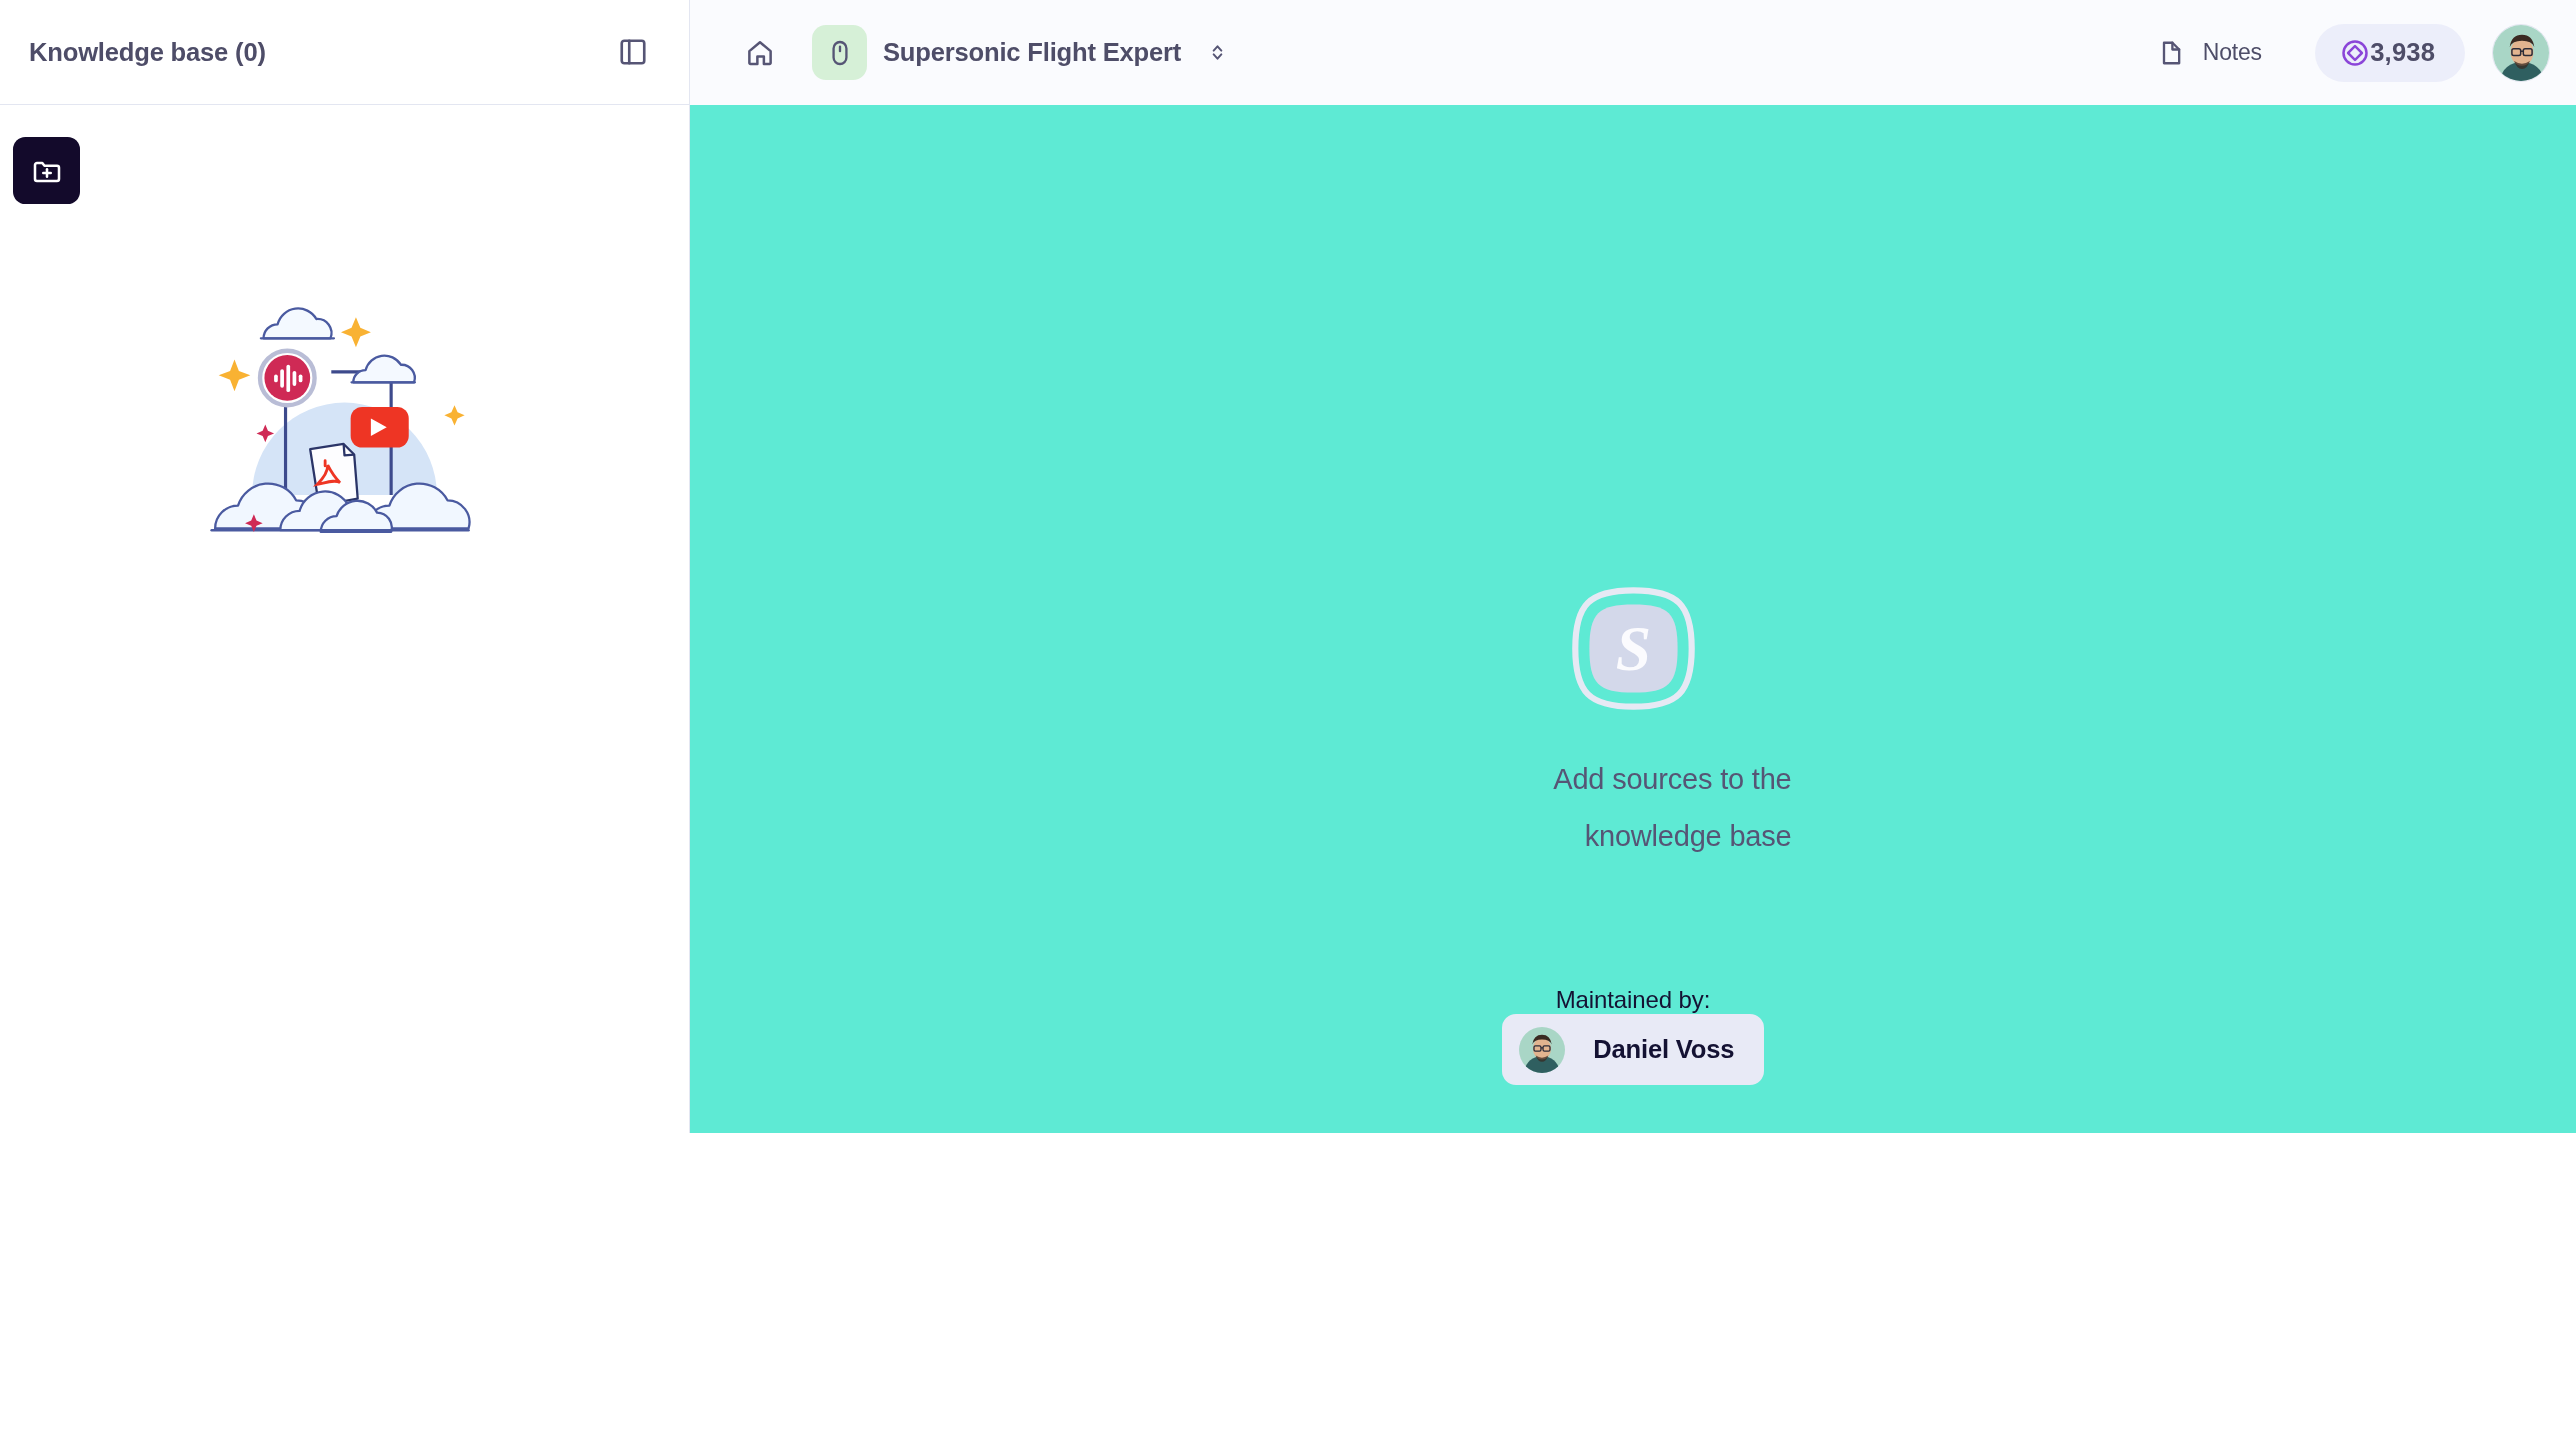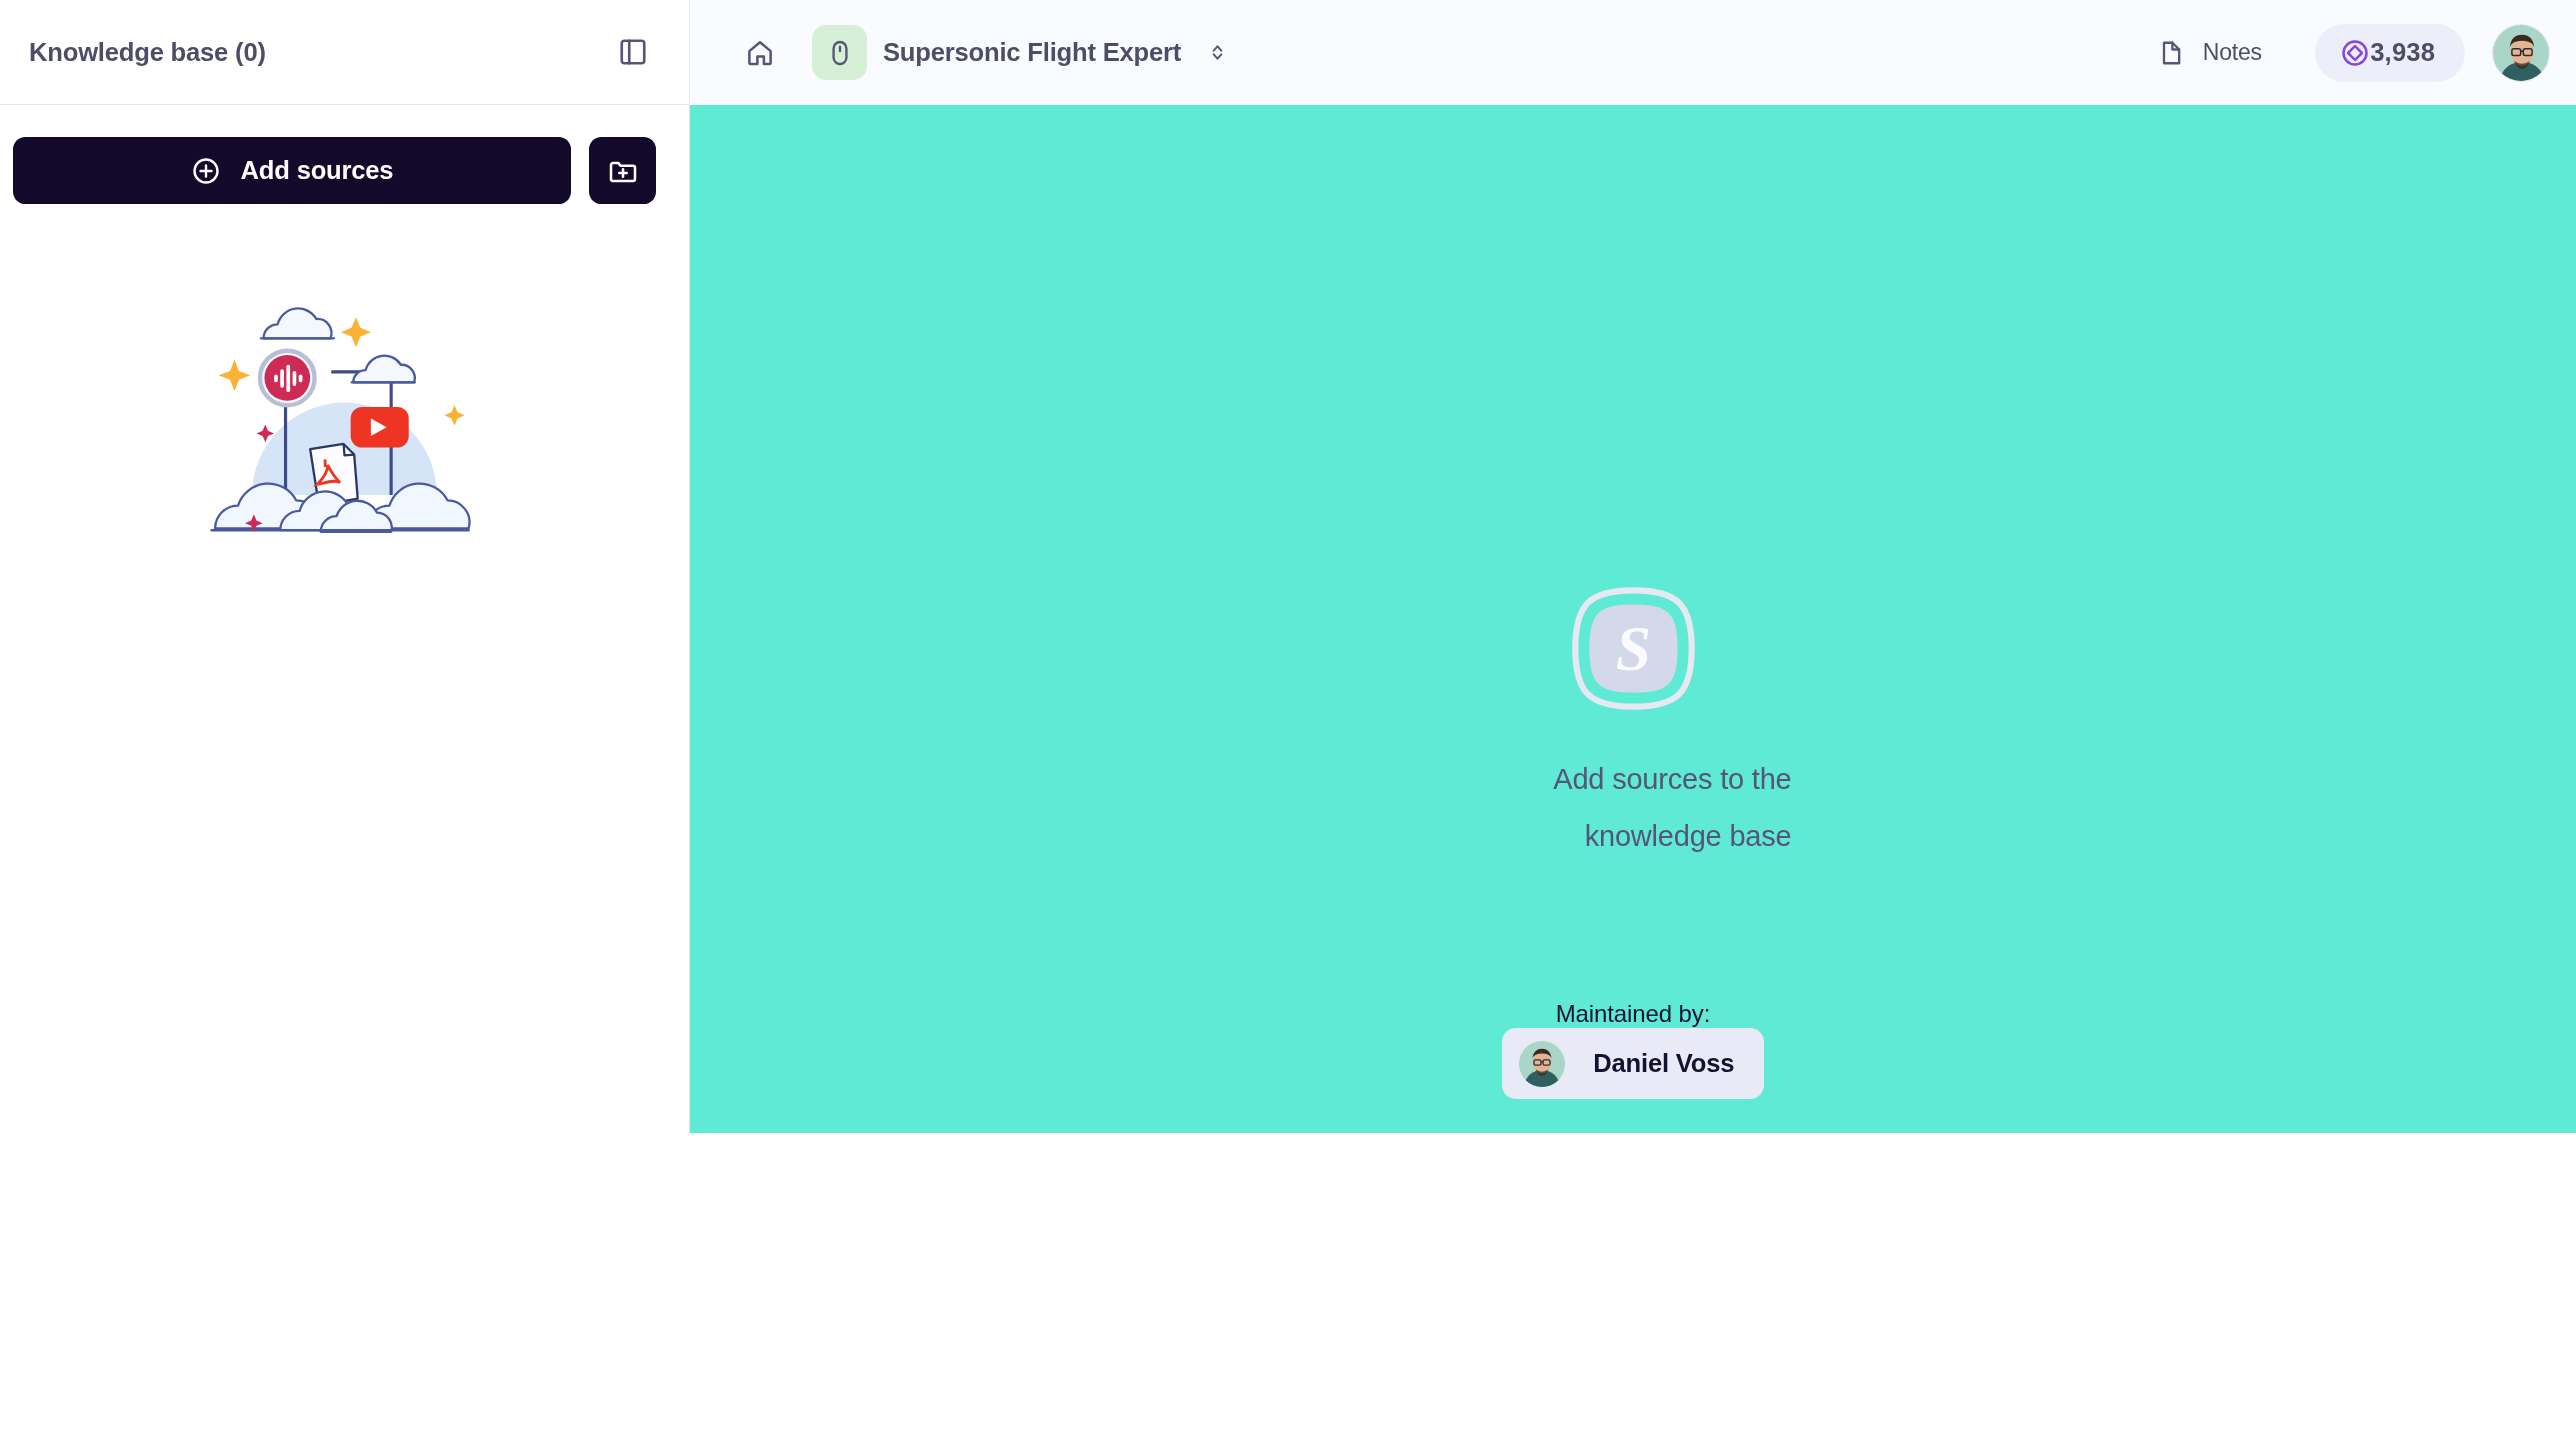--- a/index.html
+++ b/index.html
@@ -255,21 +255,21 @@
     font-weight: normal;
     color: #565575;
     text-align: right;
     line-height: 1.95;
     letter-spacing: -0.2px;
     max-width: 317px;
   }
 
   .maintained-block {
     position: absolute;
-    bottom: 34px;
+    bottom: 48px;
     left: 0;
     right: 0;
     display: flex;
     flex-direction: column;
     align-items: center;
   }
 
   .maintained-label {
     font-size: 24px;
     color: #141233;
@@ -316,30 +316,20 @@
         <span>
           <svg width="30" height="30" viewBox="0 0 24 24" fill="none" stroke="#565575" stroke-width="2.1" stroke-linecap="round" stroke-linejoin="round">
             <rect x="3" y="3" width="18" height="18" rx="2"></rect>
             <line x1="9" y1="3" x2="9" y2="21"></line>
           </svg>
         </span>
       </div>
     </div>
 
     <div class="sidebar-actions">
-      <button class="add-sources-btn">
-        <span>
-          <svg width="30" height="30" viewBox="0 0 24 24" fill="none" stroke="#ffffff" stroke-width="1.9" stroke-linecap="round" stroke-linejoin="round">
-            <circle cx="12" cy="12" r="9.2"></circle>
-            <line x1="12" y1="7.6" x2="12" y2="16.4"></line>
-            <line x1="7.6" y1="12" x2="16.4" y2="12"></line>
-          </svg>
-        </span>
-        <span class="add-sources-label">Add sources</span>
-      </button>
 
       <button class="new-folder-btn">
         <span>
           <svg width="32" height="32" viewBox="0 0 24 24" fill="none" stroke="#ffffff" stroke-width="1.9" stroke-linecap="round" stroke-linejoin="round">
             <path d="M3 7.5a1.5 1.5 0 0 1 1.5-1.5h4l1.6 2H19.5A1.5 1.5 0 0 1 21 9.5v8.5a1.5 1.5 0 0 1-1.5 1.5h-15A1.5 1.5 0 0 1 3 18z"></path>
             <line x1="12" y1="10.7" x2="12" y2="16.3"></line>
             <line x1="9.2" y1="13.5" x2="14.8" y2="13.5"></line>
           </svg>
         </span>
       </button>

